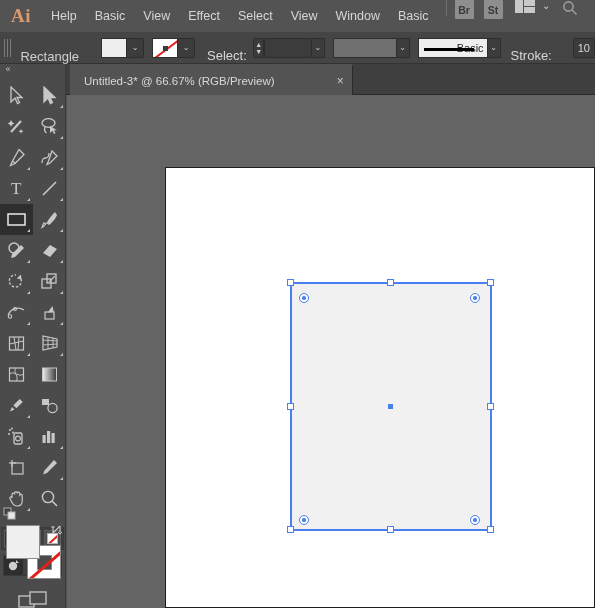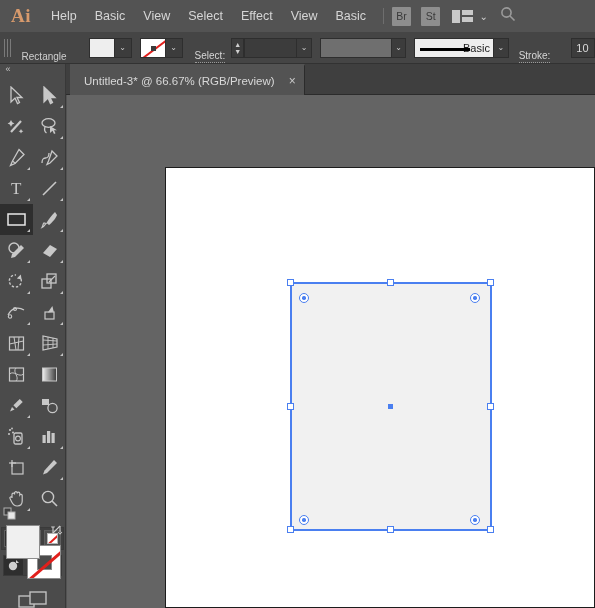--- a/index.html
+++ b/index.html
@@ -8,59 +8,59 @@
     background: #535353;
     font-family: "Liberation Sans", sans-serif;
     overflow: hidden;
     user-select: none;
   }
   #app { position: relative; width: 595px; height: 608px; }
 
   
   .menubar {
     position: absolute; left: 0; top: 0; width: 595px; height: 32px;
-    background: #535353; display: flex; align-items: center;
+    background: #535353; display: flex; 
   }
   .ai-logo {
     width: 42px; height: 32px; display: flex; align-items: center;
     justify-content: center; color: #d89a6c;
     font-size: 19px; font-weight: bold; letter-spacing: .5px;
     font-family: "Liberation Serif", serif;
   }
   .menu-item {
     padding: 0 9px; height: 32px; line-height: 32px;
     color: #d6d6d6; font-size: 12.5px; white-space: nowrap;
   }
   .menu-sep {
     width: 1px; height: 16px; background: #6e6e6e; margin: 0 8px;
   }
   .app-chip {
     width: 19px; height: 19px; background: #8e8e8e; color: #3a3a3a;
-    font-size: 10.5px; font-weight: normal; display: flex;
+    font-size: 10.5px; font-weight: bold; display: flex;
     align-items: center; justify-content: center; margin-right: 10px;
     border-radius: 1px;
   }
   .ws-icon { display: flex; gap: 1.5px; margin-left: 2px; }
   .ws-icon .c1 { width: 8px; height: 13px; background: #c9c9c9; }
   .ws-icon .c2 { display: flex; flex-direction: column; gap: 1.5px; }
   .ws-icon .c2 div { width: 11px; height: 5.7px; background: #c9c9c9; }
   .chev { color: #d0d0d0; font-size: 10px; margin-left: 7px; }
   .search-ico { margin-left: 12px; }
 
   
   .controlbar {
     position: absolute; left: 0; top: 32px; width: 595px; height: 32px;
     background: #454545; display: flex; align-items: center;
     border-bottom: 1px solid #323232;
   }
   .grip {
     width: 10px; height: 18px; margin: 0 5px 0 4px;
     background: repeating-linear-gradient(to right,#7a7a7a 0 1px,transparent 1px 3px);
   }
-  .cb-label { color: #cfcfcf; font-size: 10px; white-space: nowrap; margin-top: 17px; }
+  .cb-label { color: #cfcfcf; font-size: 13px; white-space: nowrap; margin-top: 17px; }
   .cb-label.dotted {
     border-bottom: 1px dotted #9a9a9a; padding-bottom: 1px; color: #d7d7d7;
   }
   .swatch-group { display: flex; align-items: center; margin-left: 10px; }
   .swatch {
     width: 26px; height: 20px; border: 1px solid #2e2e2e; background: #eeeeee;
   }
   .swatch.none {
     background: #ffffff; position: relative; overflow: hidden;
   }
@@ -102,21 +102,21 @@
   .profile-box span { color: #1b1b1b; font-size: 11px; }
 
   
   .tabbar {
     position: absolute; left: 0; top: 64px; width: 595px; height: 31px;
     background: #3f3f3f; border-bottom: 1px solid #2b2b2b;
   }
   .doc-tab {
     position: absolute; left: 70px; top: 0; height: 31px; background: #535353;
     display: flex; align-items: center; padding: 0 8px 0 14px;
-    border-right: 1px solid #2b2b2b; border-top: 2px solid #535353;
+    border-right: 1px solid #2b2b2b; border-top: 2px solid #535353; gap: 48px;
   }
   .doc-tab .title { color: #d8d8d8; font-size: 11.5px; white-space: nowrap; }
   .doc-tab .close {
     color: #c9c9c9; font-size: 12px; margin-left: 14px; line-height: 1;
   }
 
   
   .toolbar {
     position: absolute; left: 0; top: 64px; width: 66px; height: 544px;
     background: #4b4b4b; border-right: 1px solid #383838;
@@ -234,23 +234,24 @@
 </head>
 <body>
 
 <div id="app">
 
   <div class="menubar">
     <div class="ai-logo">Ai</div>
     <div class="menu-item">Help</div>
     <div class="menu-item">Basic</div>
     <div class="menu-item">View</div>
+    <div class="menu-item">Effect</div>
     <div class="menu-item">Select</div>
-    <div class="menu-item">Effect</div>
     <div class="menu-item">View</div>
+    <div class="menu-item">Window</div>
     <div class="menu-item">Basic</div>
     <div class="menu-sep"></div>
     <div class="app-chip">Br</div>
     <div class="app-chip">St</div>
     <div class="ws-icon">
       <div class="c1"></div>
       <div class="c2">
           <div></div>
           <div></div>
         </div>

